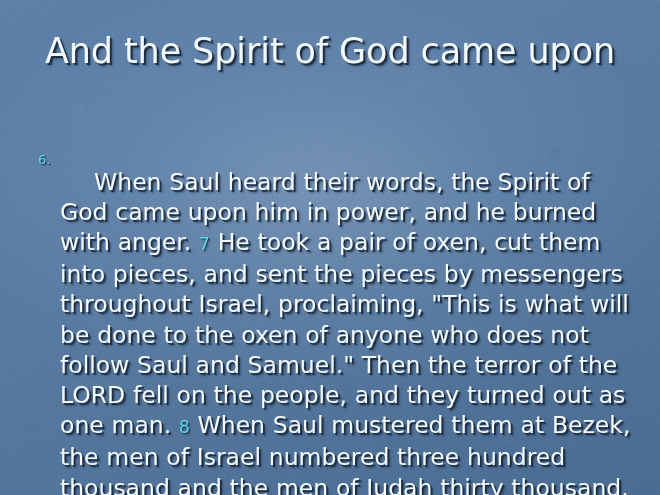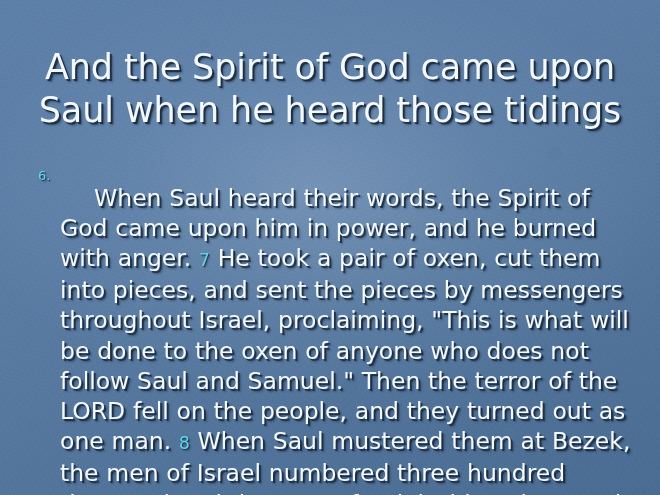--- a/index.html
+++ b/index.html
@@ -47,21 +47,20 @@
       radial-gradient(circle at 84% 31%, rgba(0,0,0,0.06) 0 7px, rgba(0,0,0,0) 8px),
       radial-gradient(circle at 22% 61%, rgba(255,255,255,0.07) 0 9px, rgba(0,0,0,0) 10px),
       radial-gradient(circle at 53% 78%, rgba(0,0,0,0.05) 0 8px, rgba(0,0,0,0) 9px),
       radial-gradient(circle at 77% 88%, rgba(255,255,255,0.06) 0 7px, rgba(0,0,0,0) 8px),
       radial-gradient(circle at 5% 86%,  rgba(0,0,0,0.05) 0 6px, rgba(0,0,0,0) 7px);
   }
 
   .layer {
     position: absolute;
     z-index: 3;
-    margin-top: 16px;
   }
 
   
   .title-block {
     left: 28px;
     top: 30px;
     width: 604px;
     text-align: center;
   }
 
@@ -123,21 +122,20 @@
       2px 2px 2px rgba(18,30,48,0.36);
   }
 </style>
 </head>
 <body>
 
 <div class="slide">
 
   <div class="layer title-block">
     <span class="title-line">And the Spirit of God came upon</span>
-    <span class="title-line">Saul when he heard those tidings</span>
   </div>
 
   <div class="layer body-block">
 
     <span class="bullet-marker">6.</span>
 
     <p class="body-text"><span>When Saul heard their words, the Spirit of God came upon him in power, and he burned with anger. </span><span class="vnum">7</span><span> He took a pair of oxen, cut them into pieces, and sent the pieces by messengers throughout Israel, proclaiming, "This is what will be done to the oxen of anyone who does not follow Saul and Samuel." Then the terror of the LORD fell on the people, and they turned out as one man. </span><span class="vnum">8</span><span> When Saul mustered them at Bezek, the men of Israel numbered three hundred thousand and the men of Judah thirty thousand.</span></p>
 
   </div>
 

